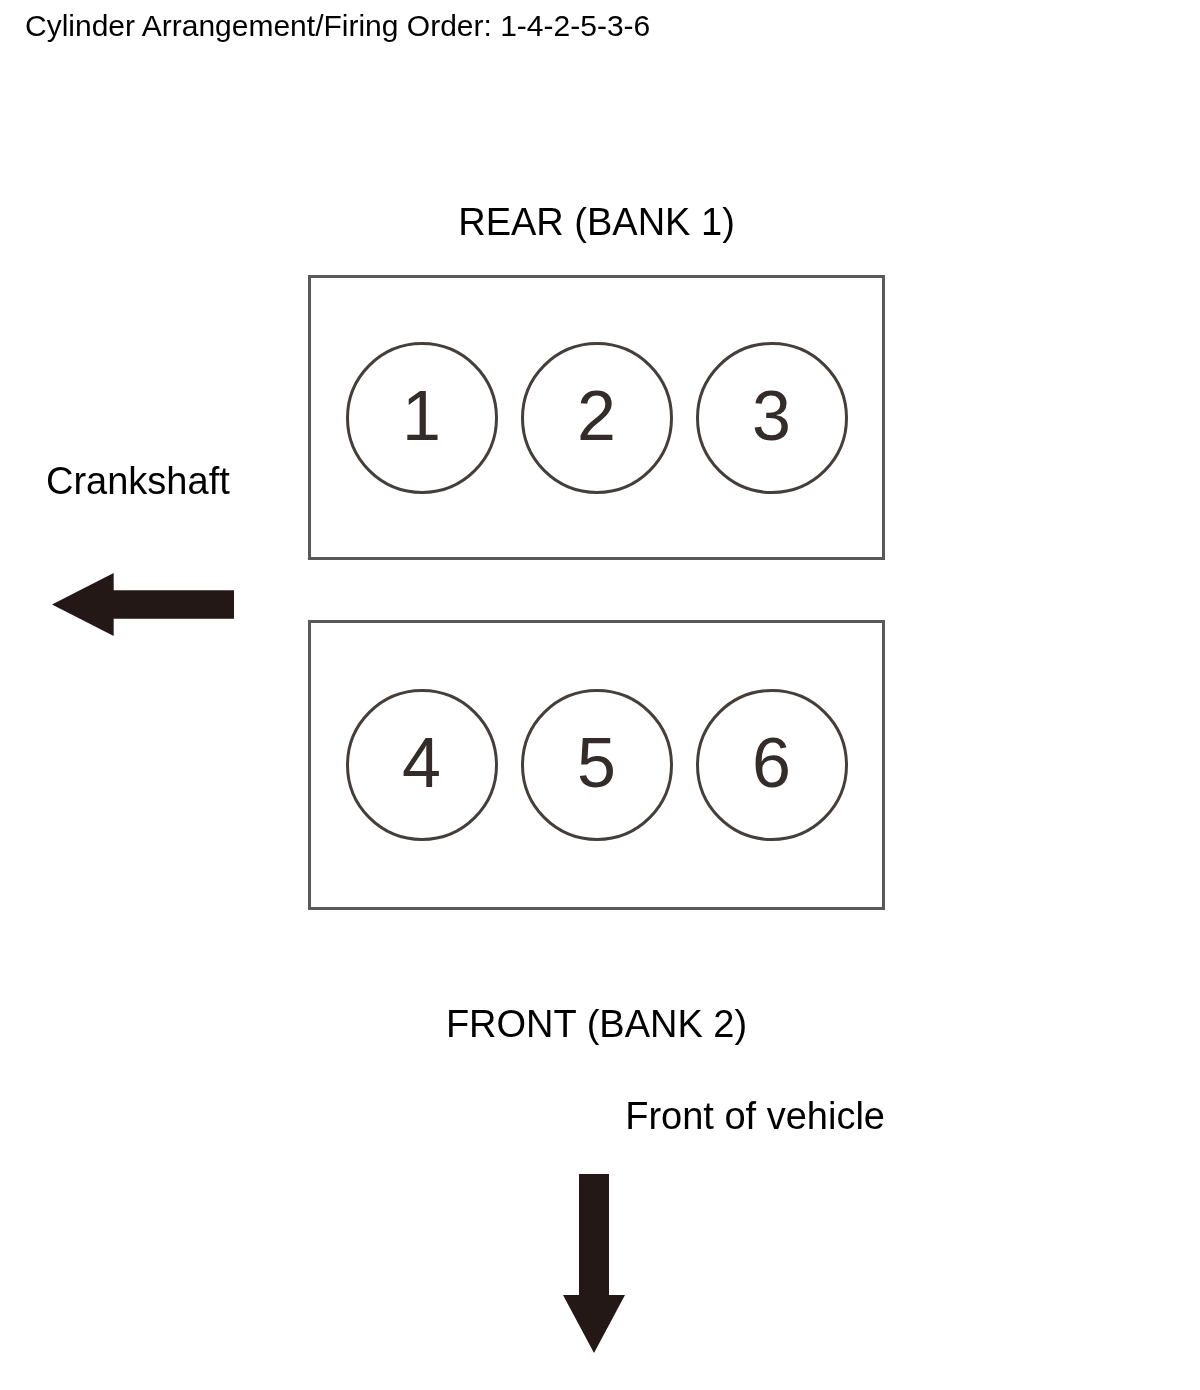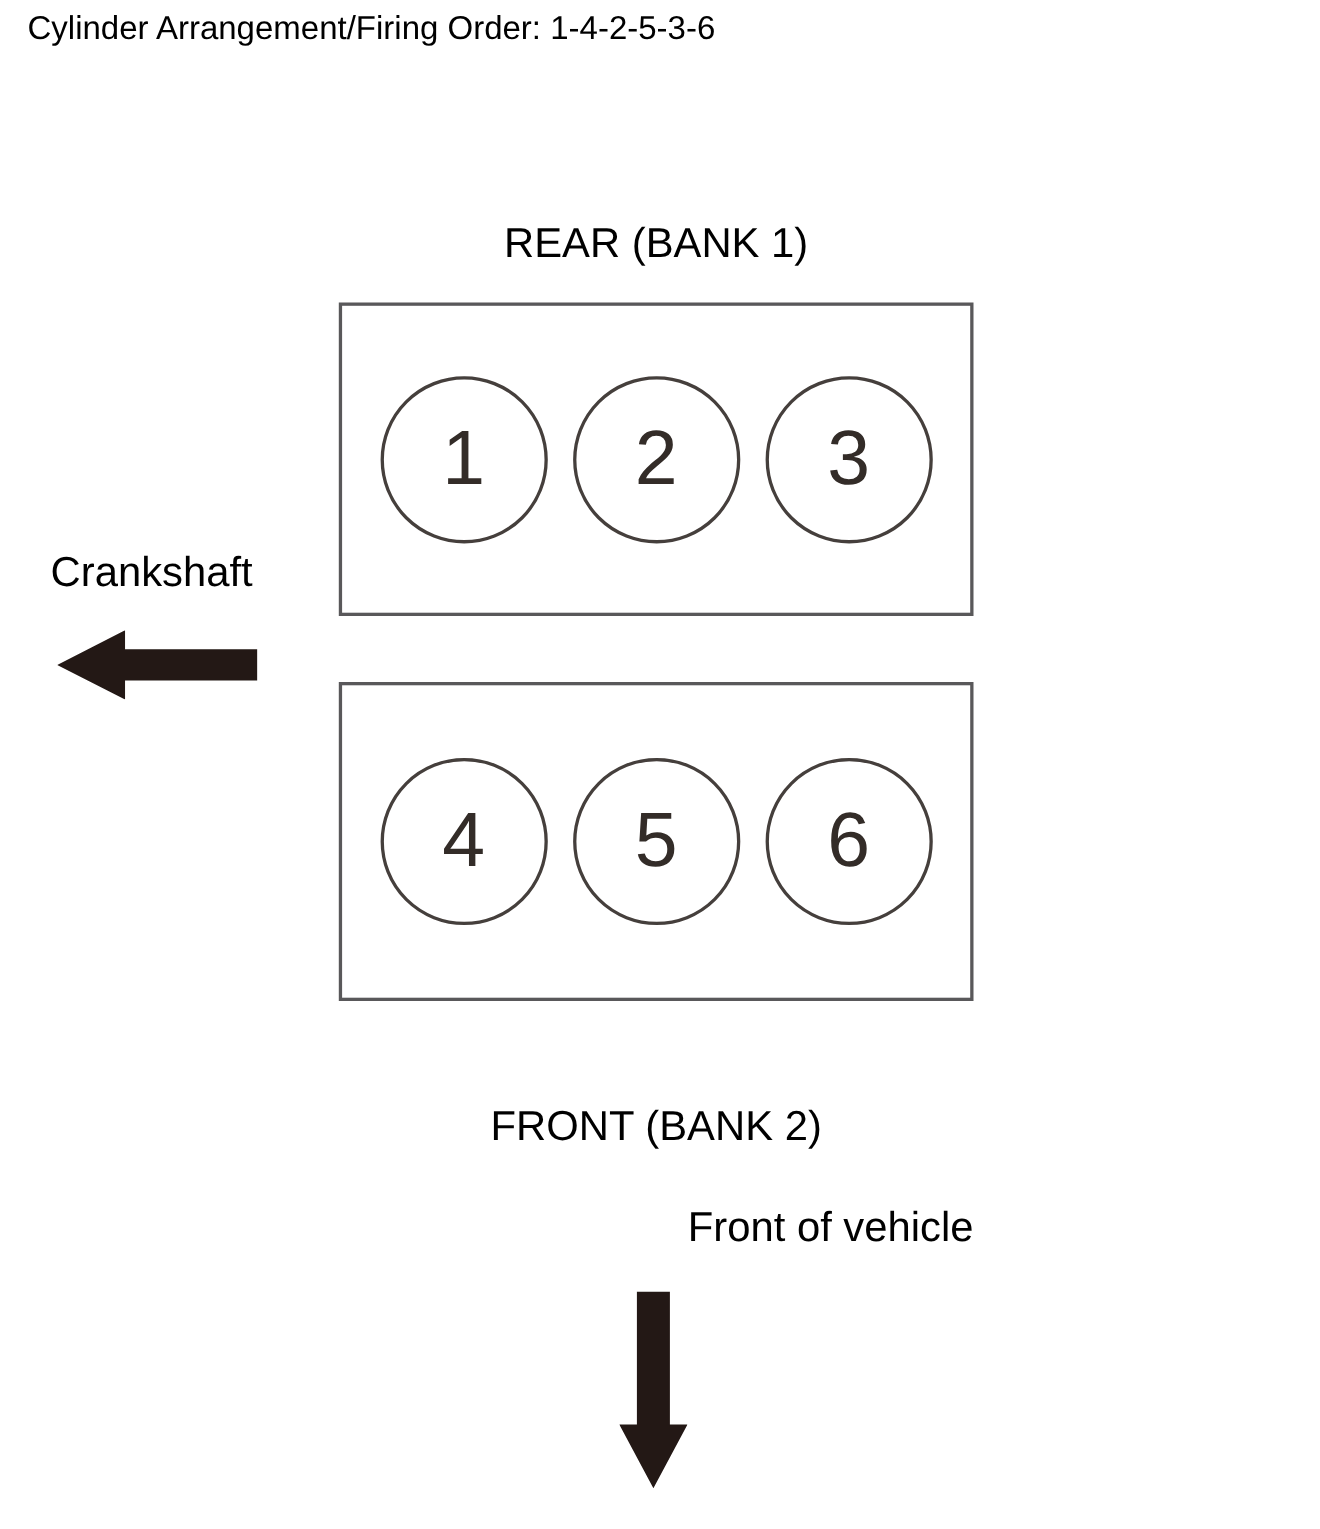--- a/index.html
+++ b/index.html
@@ -74,21 +74,20 @@
     transform: translateY(-2px);
   }
   .crank-label {
     position: absolute;
     left: 46px;
     top: 458px;
     font-size: 38px;
     line-height: 46px;
     color: var(--text);
     white-space: nowrap;
-    margin-top: 40px;
   }
   .left-arrow {
     position: absolute;
     left: 52px;
     top: 573px;
     width: 182px;
     height: 63px;
     display: block;
   }
   .front-vehicle-label {

